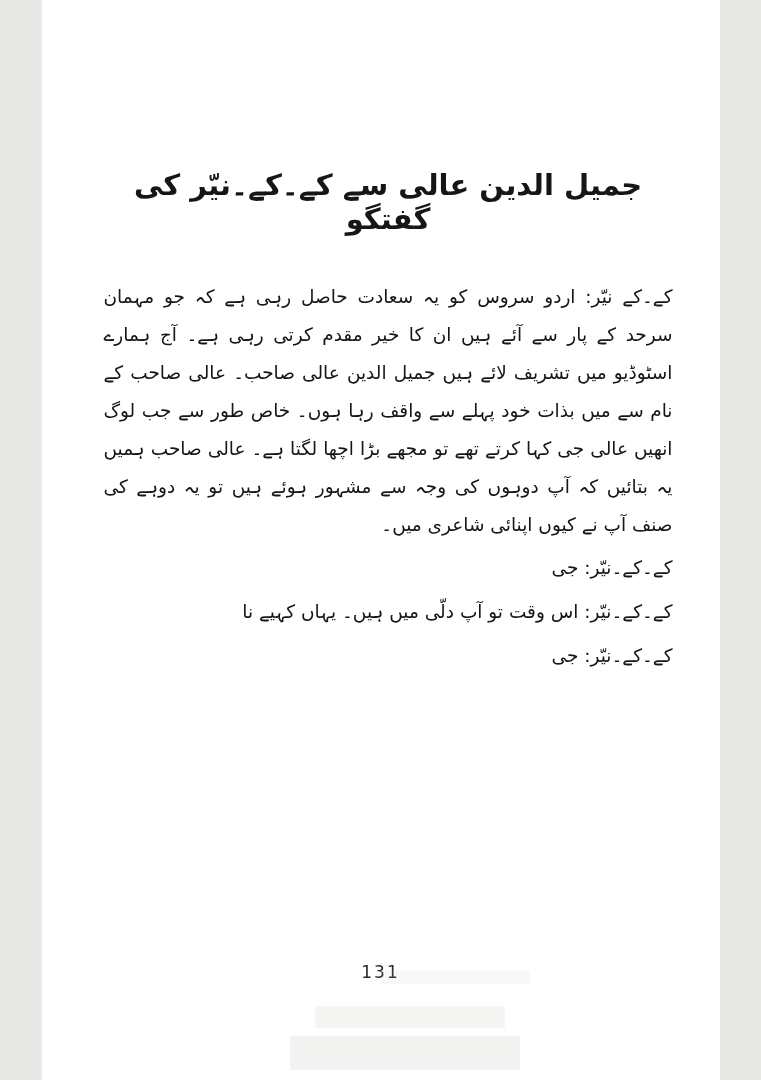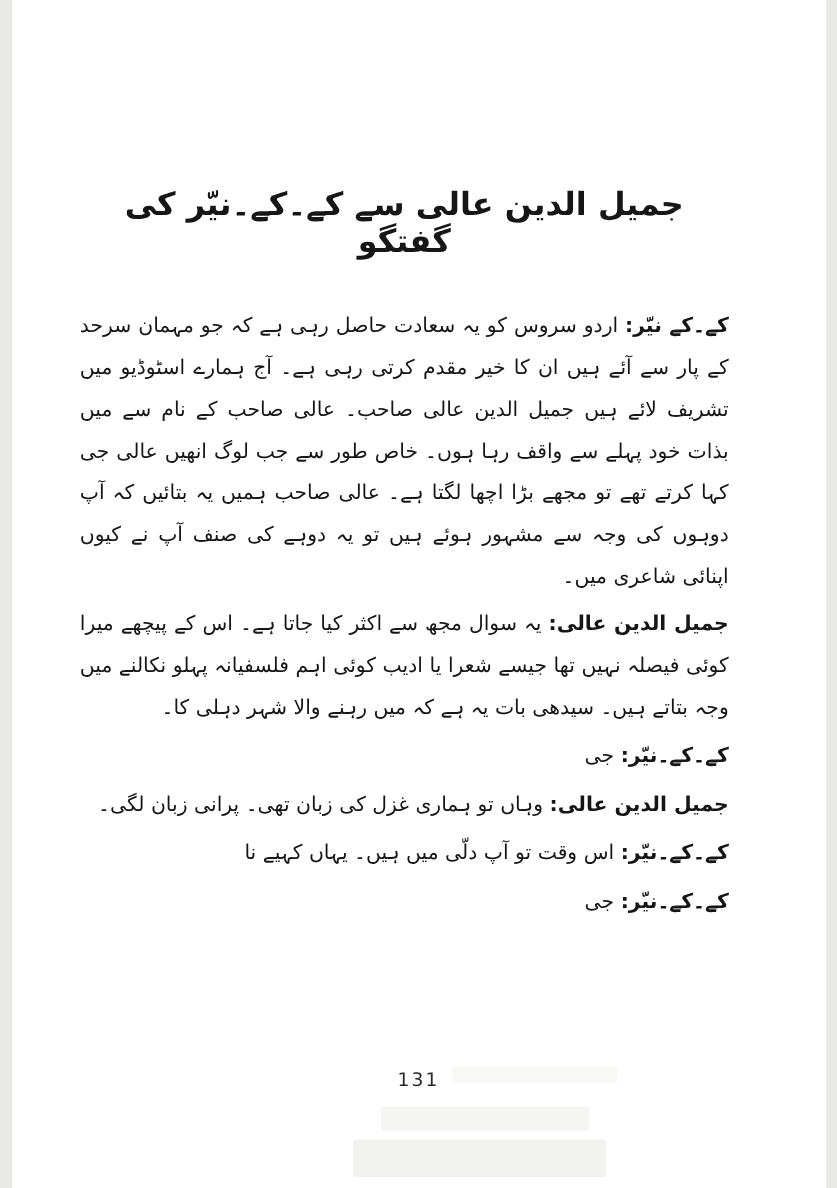--- a/index.html
+++ b/index.html
@@ -2,26 +2,26 @@
 <html lang="ur" dir="rtl"><head>
 <meta charset="utf-8">
 <style>
   html, body {
     margin: 0;
     padding: 0;
     background: #e8e8e6;
   }
   .scan-page {
     position: relative;
-    width: 740px;
+    width: 678px;
     height: 1080px;
     margin: 0 auto;
     background: #ffffff;
     box-sizing: border-box;
-    padding: 168px 88px 0 62px;
+    padding: 168px 47px 0 62px;
     font-family: "DejaVu Sans", sans-serif;
     color: #161616;
     direction: rtl;
     overflow: hidden;
   }
   .page-title {
     font-size: 29px;
     font-weight: bold;
     text-align: center;
     margin: 0 0 42px 0;
@@ -30,31 +30,31 @@
   .dialogue {
     font-size: 18.5px;
     line-height: 2.05;
     text-align: justify;
   }
   .entry {
     margin: 0 0 6px 0;
     padding-right: 0;
   }
   .entry .speaker {
-    font-weight: bold;
+    font-weight: normal;
     white-space: nowrap;
   }
   .entry .speech {
     font-weight: normal;
   }
   .entry.short {
   }
   .page-number {
     position: absolute;
-    bottom: 88px;
+    bottom: 98px;
     left: 0;
     right: 0;
     text-align: center;
     font-size: 17px;
     color: #2a2a2a;
     letter-spacing: 2px;
     direction: ltr;
     font-family: "DejaVu Sans", sans-serif;
   }
   
@@ -76,34 +76,26 @@
 
   <h1 class="page-title">جمیل الدین عالی سے کے۔کے۔نیّر کی گفتگو</h1>
 
   <div class="dialogue">
 
     <p class="entry">
       <span class="speaker">کے۔کے نیّر:</span>
       <span class="speech">اردو سروس کو یہ سعادت حاصل رہی ہے کہ جو مہمان سرحد کے پار سے آئے ہیں ان کا خیر مقدم کرتی رہی ہے۔ آج ہمارے اسٹوڈیو میں تشریف لائے ہیں جمیل الدین عالی صاحب۔ عالی صاحب کے نام سے میں بذات خود پہلے سے واقف رہا ہوں۔ خاص طور سے جب لوگ انھیں عالی جی کہا کرتے تھے تو مجھے بڑا اچھا لگتا ہے۔ عالی صاحب ہمیں یہ بتائیں کہ آپ دوہوں کی وجہ سے مشہور ہوئے ہیں تو یہ دوہے کی صنف آپ نے کیوں اپنائی شاعری میں۔</span>
     </p>
 
-    <p class="entry">
-      <span class="speaker">جمیل الدین عالی:</span>
-      <span class="speech">یہ سوال مجھ سے اکثر کیا جاتا ہے۔ اس کے پیچھے میرا کوئی فیصلہ نہیں تھا جیسے شعرا یا ادیب کوئی اہم فلسفیانہ پہلو نکالنے میں وجہ بتاتے ہیں۔ سیدھی بات یہ ہے کہ میں رہنے والا شہر دہلی کا۔</span>
-    </p>
 
     <p class="entry short">
       <span class="speaker">کے۔کے۔نیّر:</span>
       <span class="speech">جی</span>
     </p>
 
-    <p class="entry short">
-      <span class="speaker">جمیل الدین عالی:</span>
-      <span class="speech">وہاں تو ہماری غزل کی زبان تھی۔ پرانی زبان لگی۔</span>
-    </p>
 
     <p class="entry short">
       <span class="speaker">کے۔کے۔نیّر:</span>
       <span class="speech">اس وقت تو آپ دلّی میں ہیں۔ یہاں کہیے نا</span>
     </p>
 
 
     <p class="entry short">
       <span class="speaker">کے۔کے۔نیّر:</span>
       <span class="speech">جی</span>

